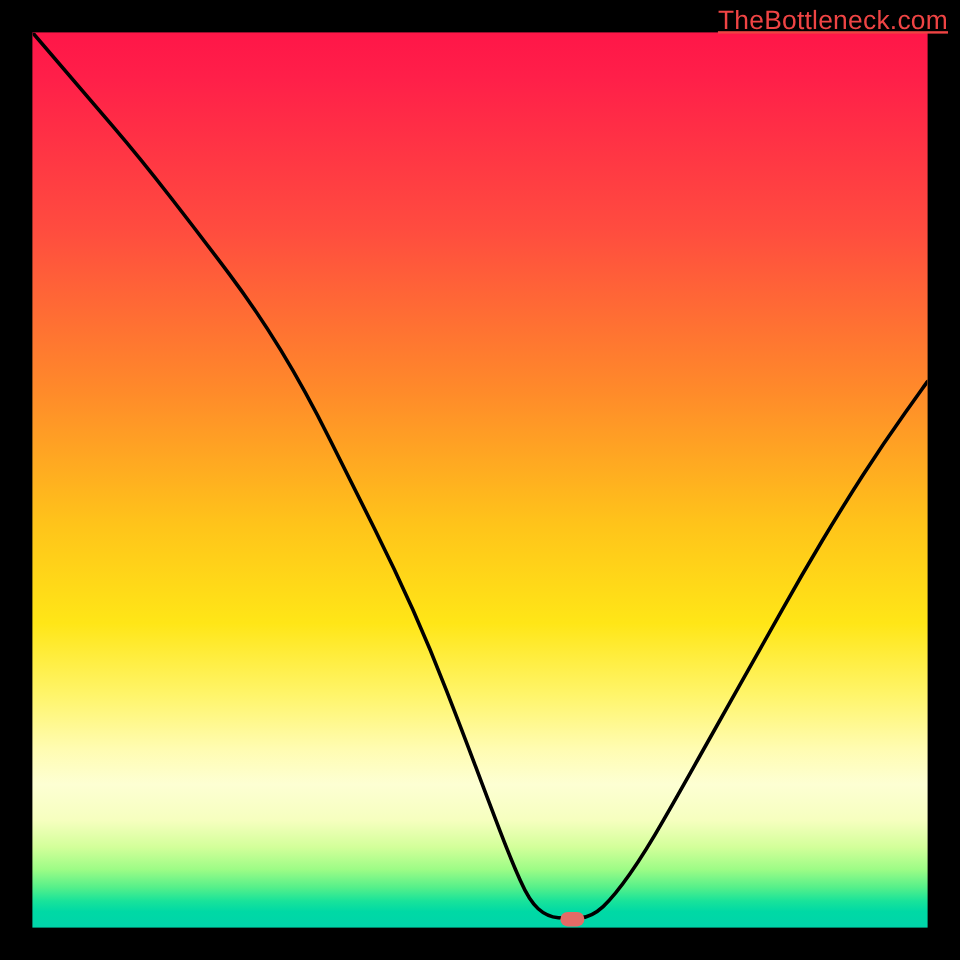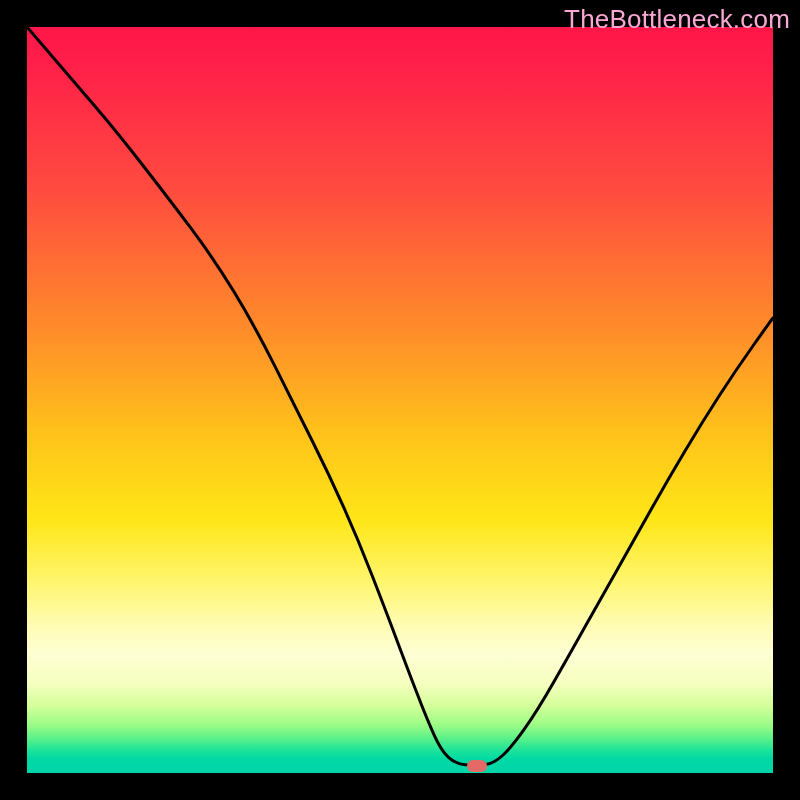--- a/index.html
+++ b/index.html
@@ -51,25 +51,26 @@
     position: absolute;
     left: 0;
     top: 0;
     width: 746px;
     height: 746px;
   }
   .watermark {
     position: absolute;
     top: 4px;
     right: 10px;
-    color: #f9a8d4;
-    font-size: 26px;
+    color: #ef4444;
+    font-size: 22px;
     font-weight: 500;
     letter-spacing: 0.2px;
     user-select: none;
+    text-decoration: underline;
   }
   .marker {
     position: absolute;
     width: 20px;
     height: 12px;
     border-radius: 6px;
     transform: translate(-50%, -50%);
   }
 </style>
 </head>

